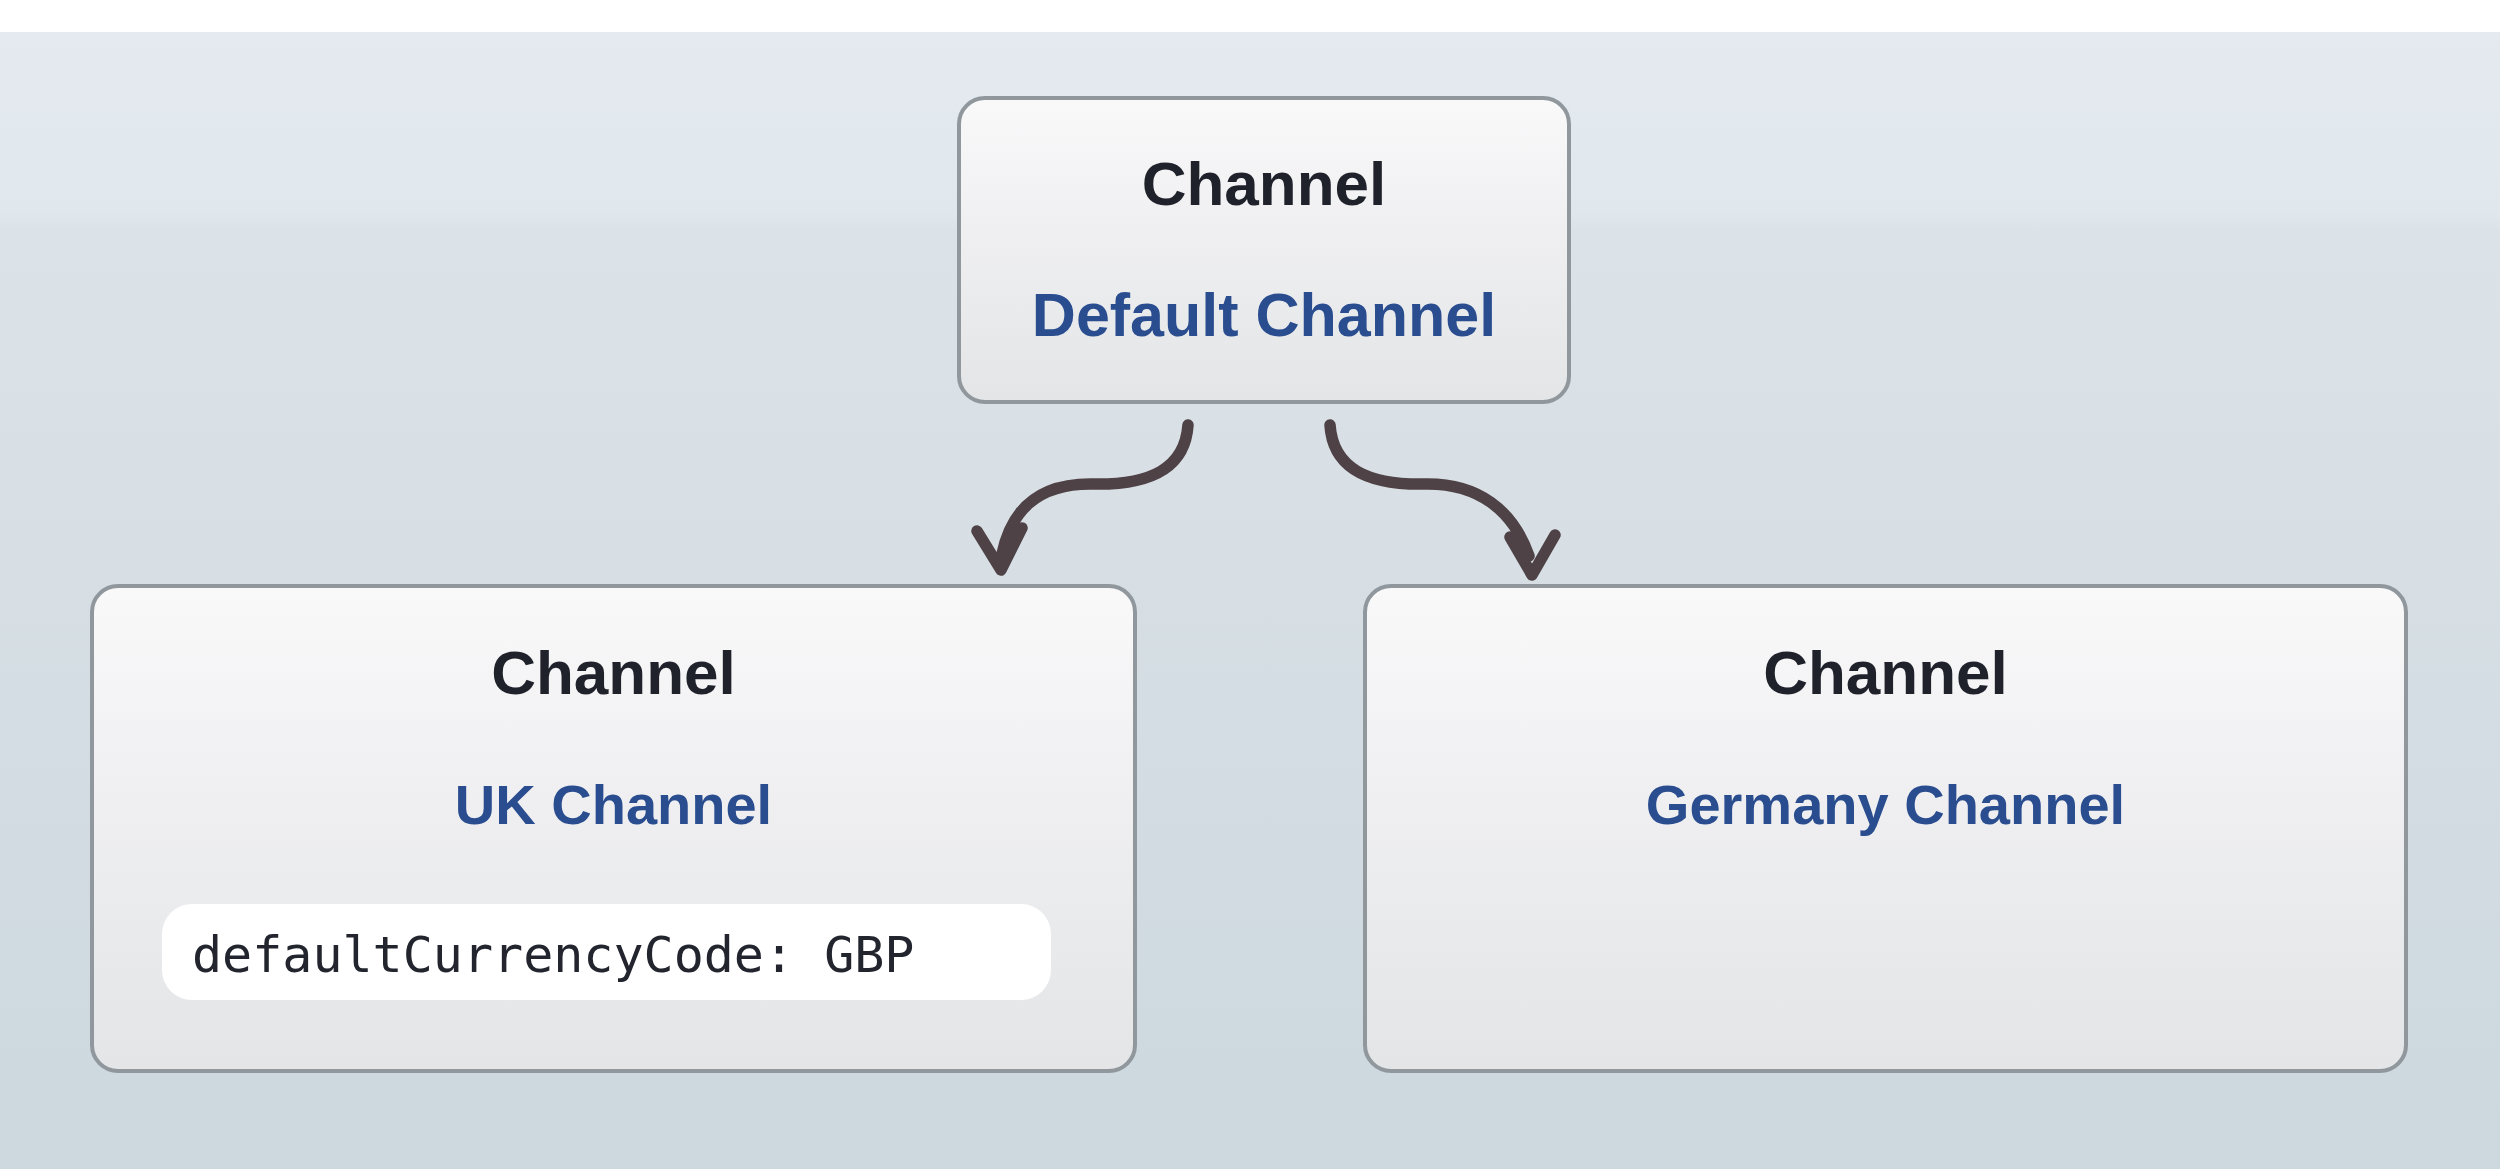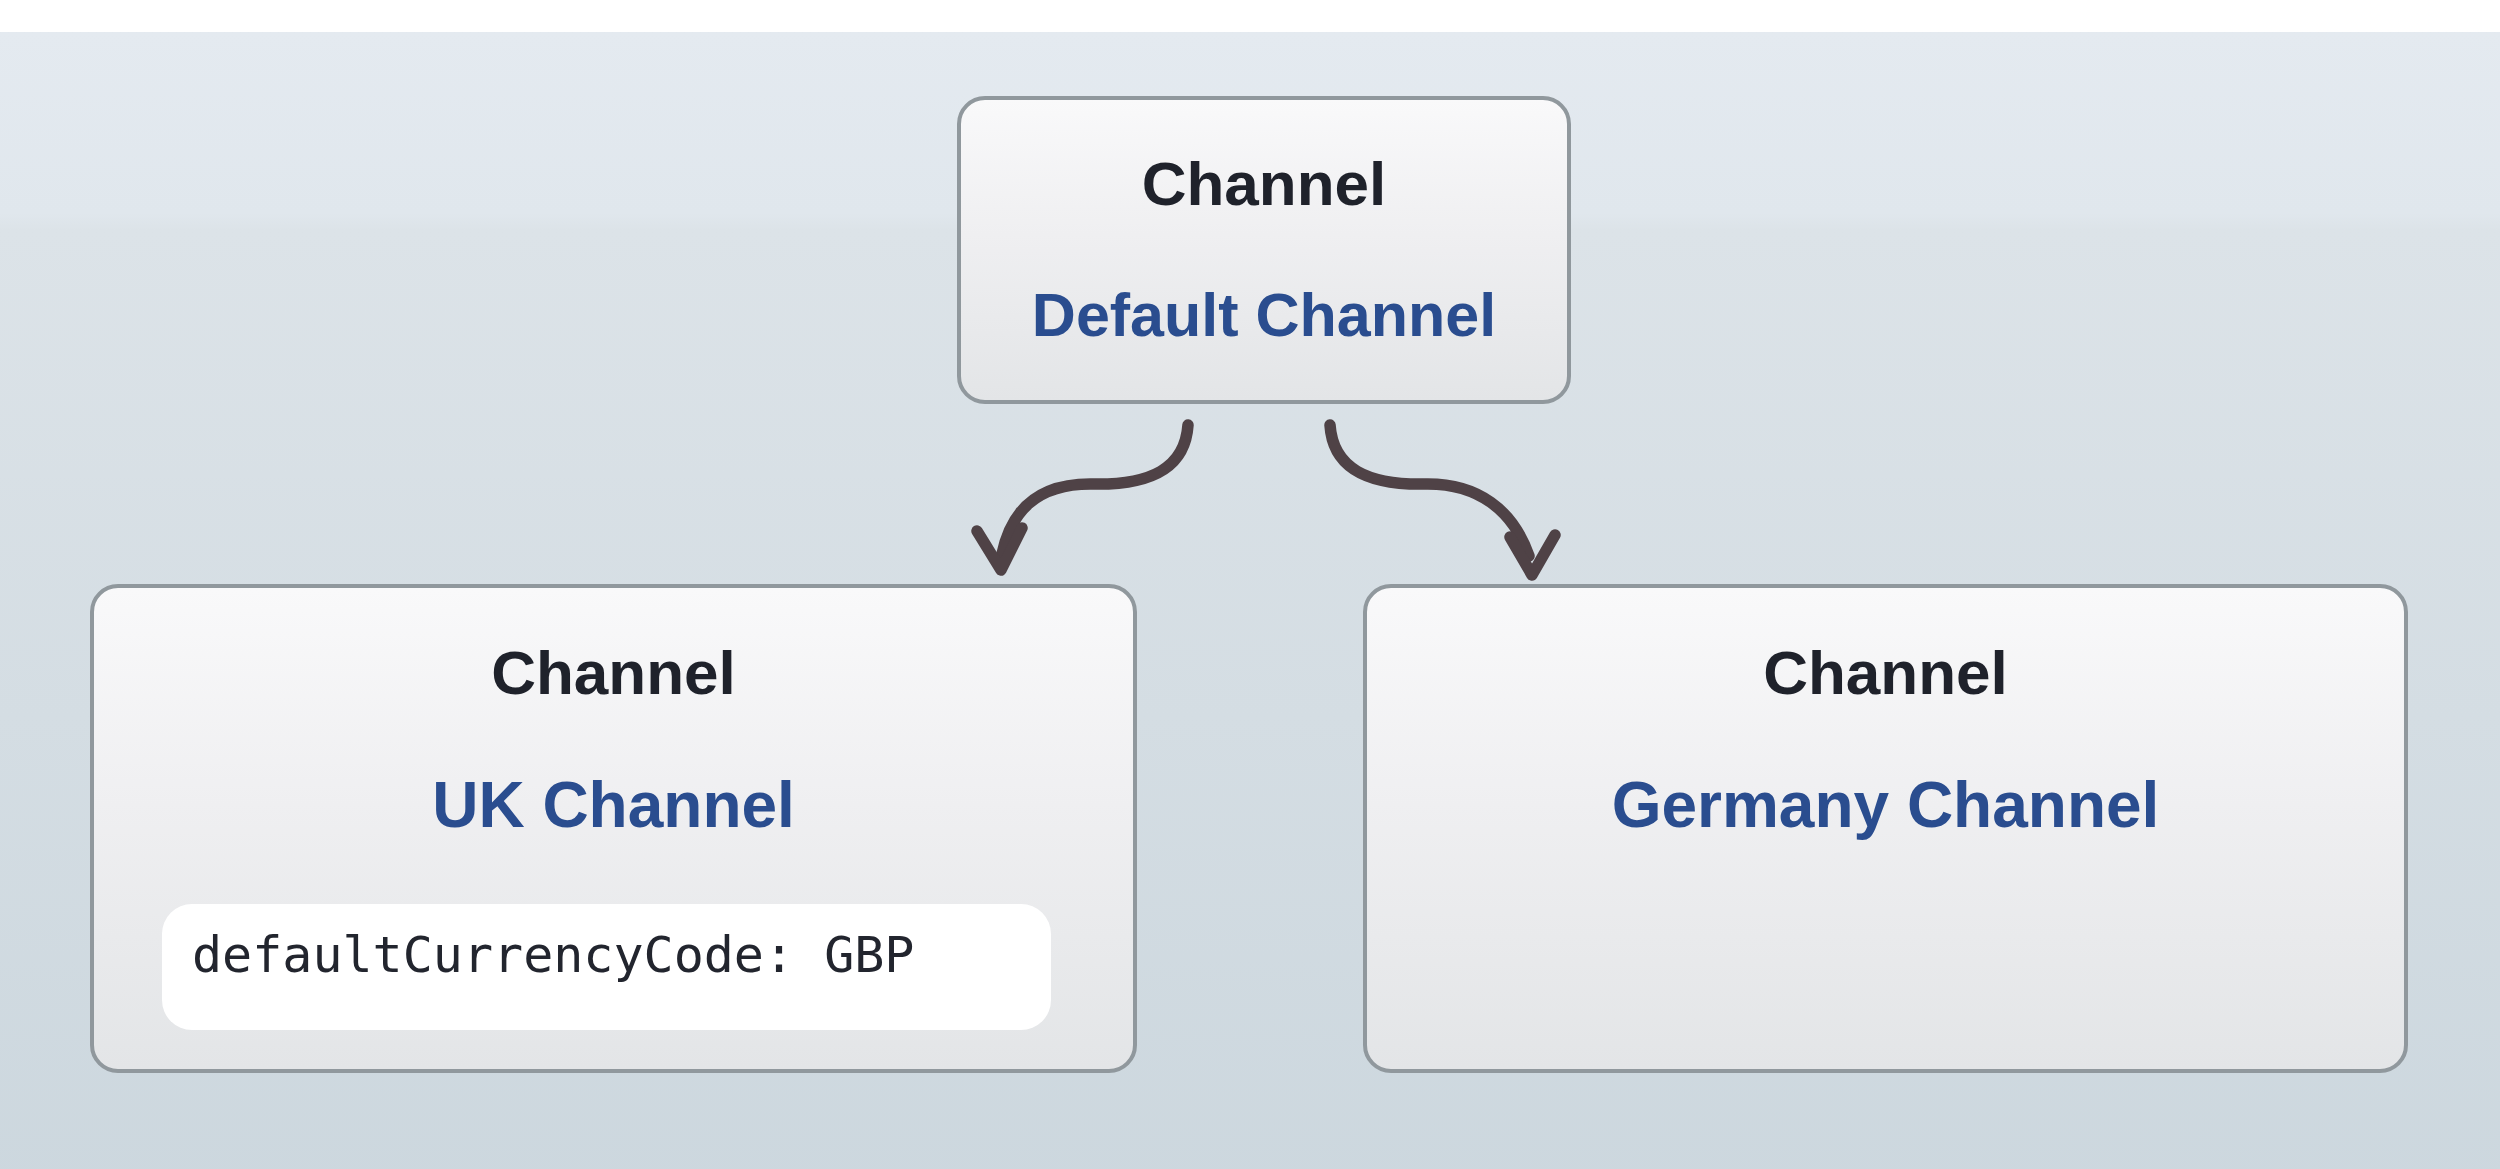--- a/index.html
+++ b/index.html
@@ -63,27 +63,27 @@
     font-weight: 700;
     white-space: nowrap;
   }
   .node-type { color: var(--heading-text); font-size: 62px; line-height: 62px; }
   .node-name { color: var(--name-text); }
 
   .node-root .node-type { top: 53px; }
   .node-root .node-name { top: 185px; font-size: 61px; line-height: 60px; }
 
   .node-child .node-type { top: 54px; }
-  .node-child .node-name { top: 185px; font-size: 64px; line-height: 64px; }
+  .node-child .node-name { top: 185px; font-size: 56px; line-height: 64px; }
 
   .node-attr {
     position: absolute;
     left: 68px; right: 82px;
     top: 316px;
-    height: 126px;
+    height: 96px;
     background: var(--code-pill-background);
     border-radius: 30px;
     overflow: hidden;
   }
   .node-attr code {
     display: block;
     font-family: "DejaVu Sans Mono", "Liberation Mono", monospace;
     font-size: 50px;
     line-height: 102px;
     padding-left: 30px;

